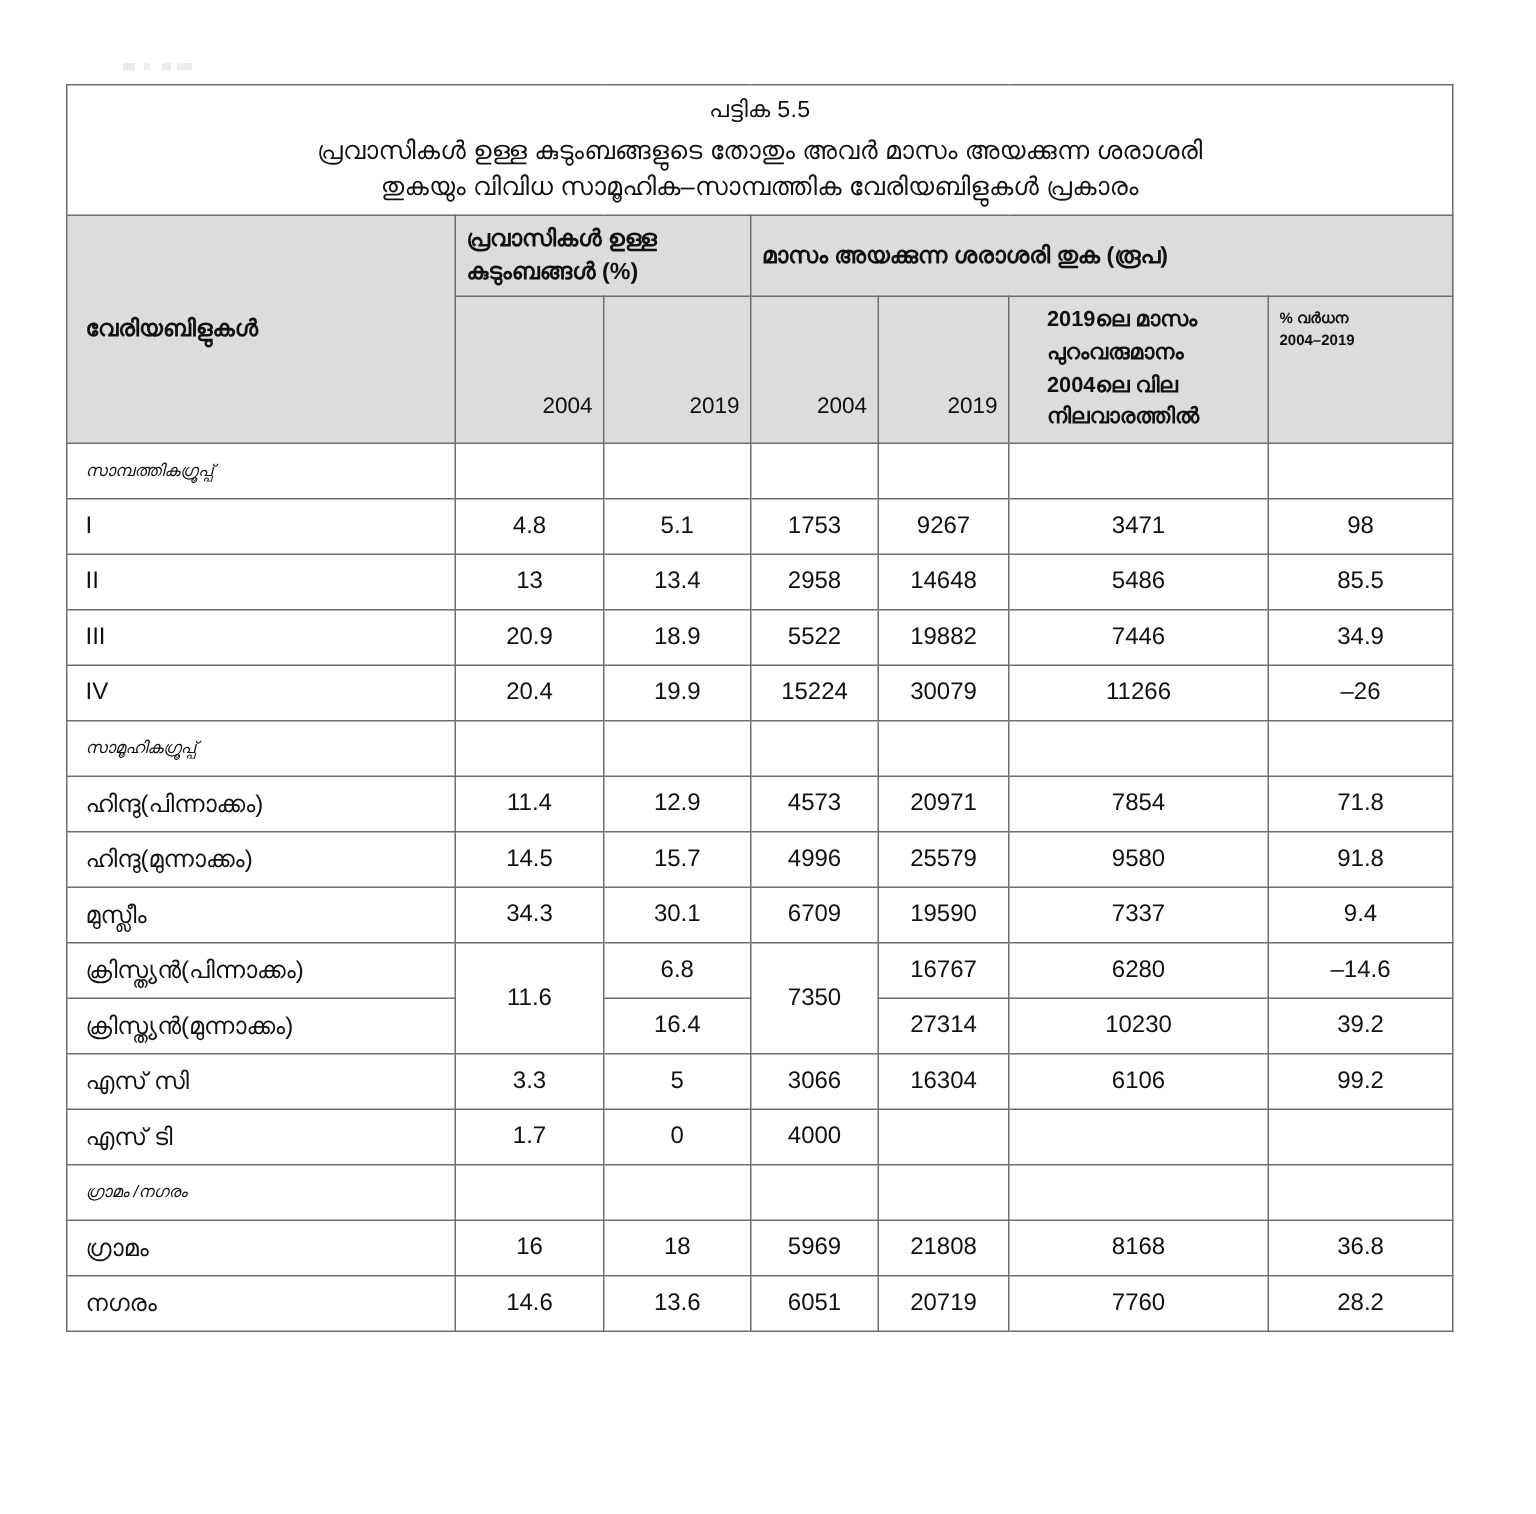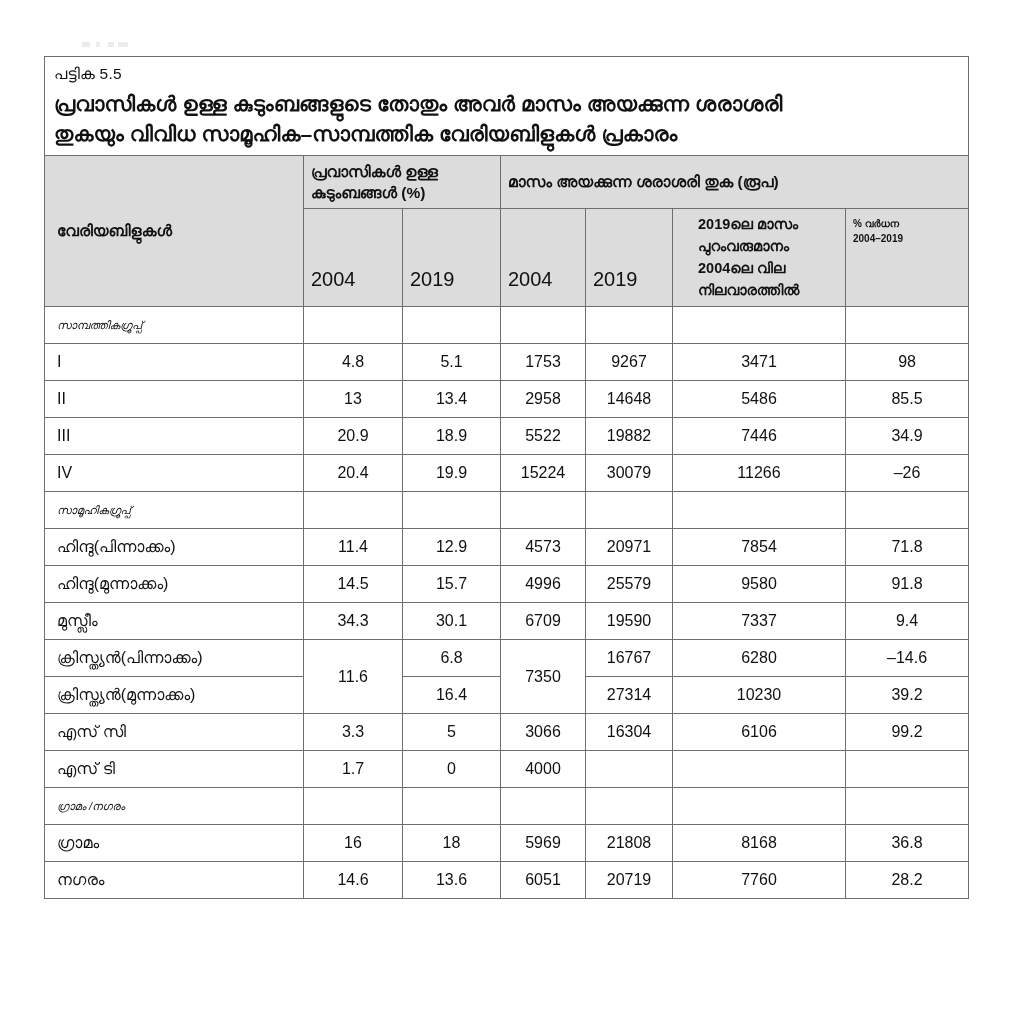--- a/index.html
+++ b/index.html
@@ -51,31 +51,32 @@
     width: 924px;
     table-layout: fixed;
   }
 
   
   .title-band {
     background: #565656;
     color: #ffffff;
     border: 1px solid #4a4a4a;
     padding: 10px 14px 14px 14px;
+    text-align: center;
     line-height: 1.42;
   }
   .title-num {
     font-size: 15.5px;
     font-weight: normal;
     margin-bottom: 4px;
     letter-spacing: 0.2px;
   }
   .title-main {
-    font-size: 21px;
-    font-weight: bold;
+    font-size: 17px;
+    font-weight: normal;
     letter-spacing: 0.1px;
   }
   .title-main span {
     display: block;
   }
 
   
   .t55 th {
     background: #dcdcdc;
     border: 1px solid #6e6e6e;
@@ -89,23 +90,23 @@
   th.hdr-variables {
     text-align: left;
     vertical-align: middle;
     padding-left: 12px;
   }
   th.hdr-group {
     text-align: left;
     vertical-align: middle;
   }
   th.hdr-year {
-    text-align: left;
+    text-align: right;
     font-weight: normal;
-    font-size: 20px;
+    font-size: 15px;
     vertical-align: bottom;
     padding-bottom: 13px;
   }
   th.hdr-multiline {
     text-align: left;
     vertical-align: middle;
     font-weight: bold;
     font-size: 14.5px;
     line-height: 1.5;
     padding-left: 25px;

